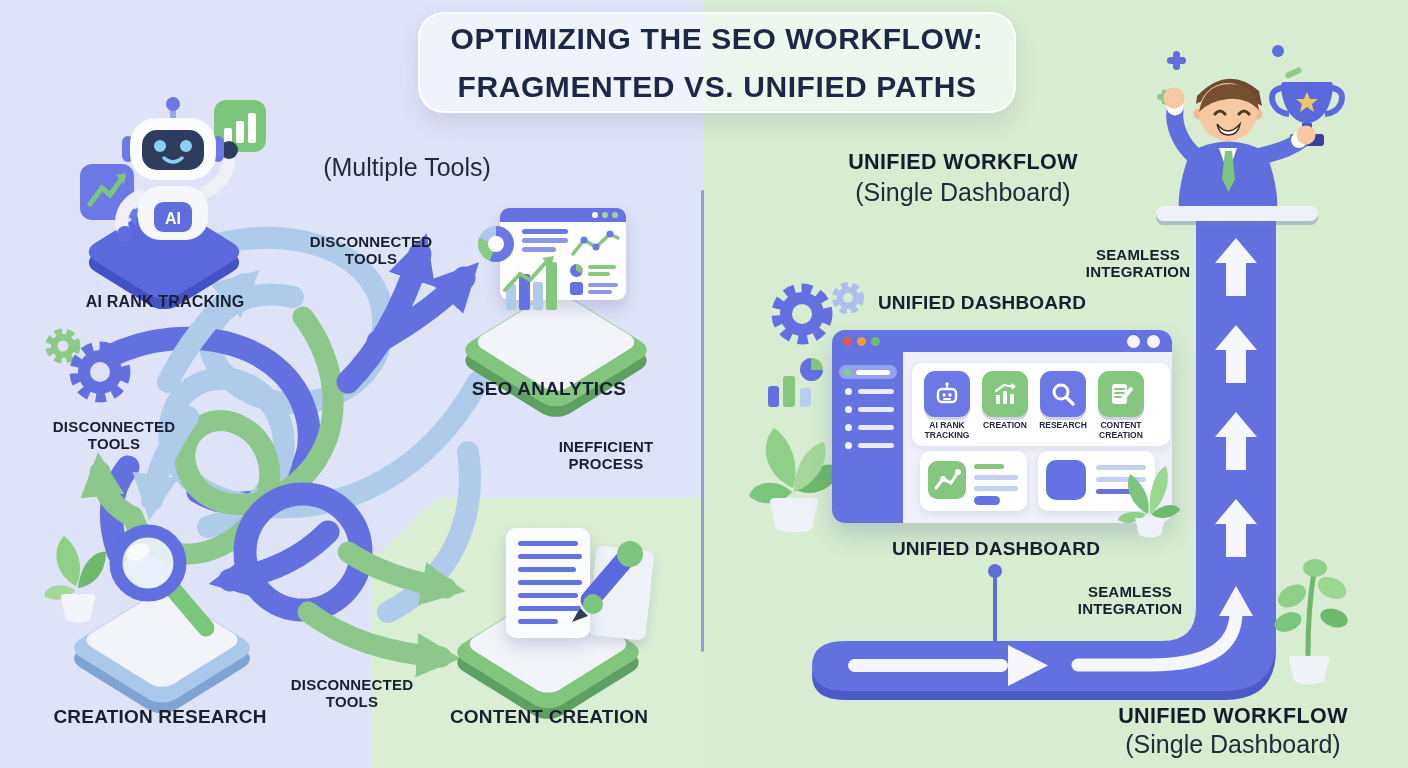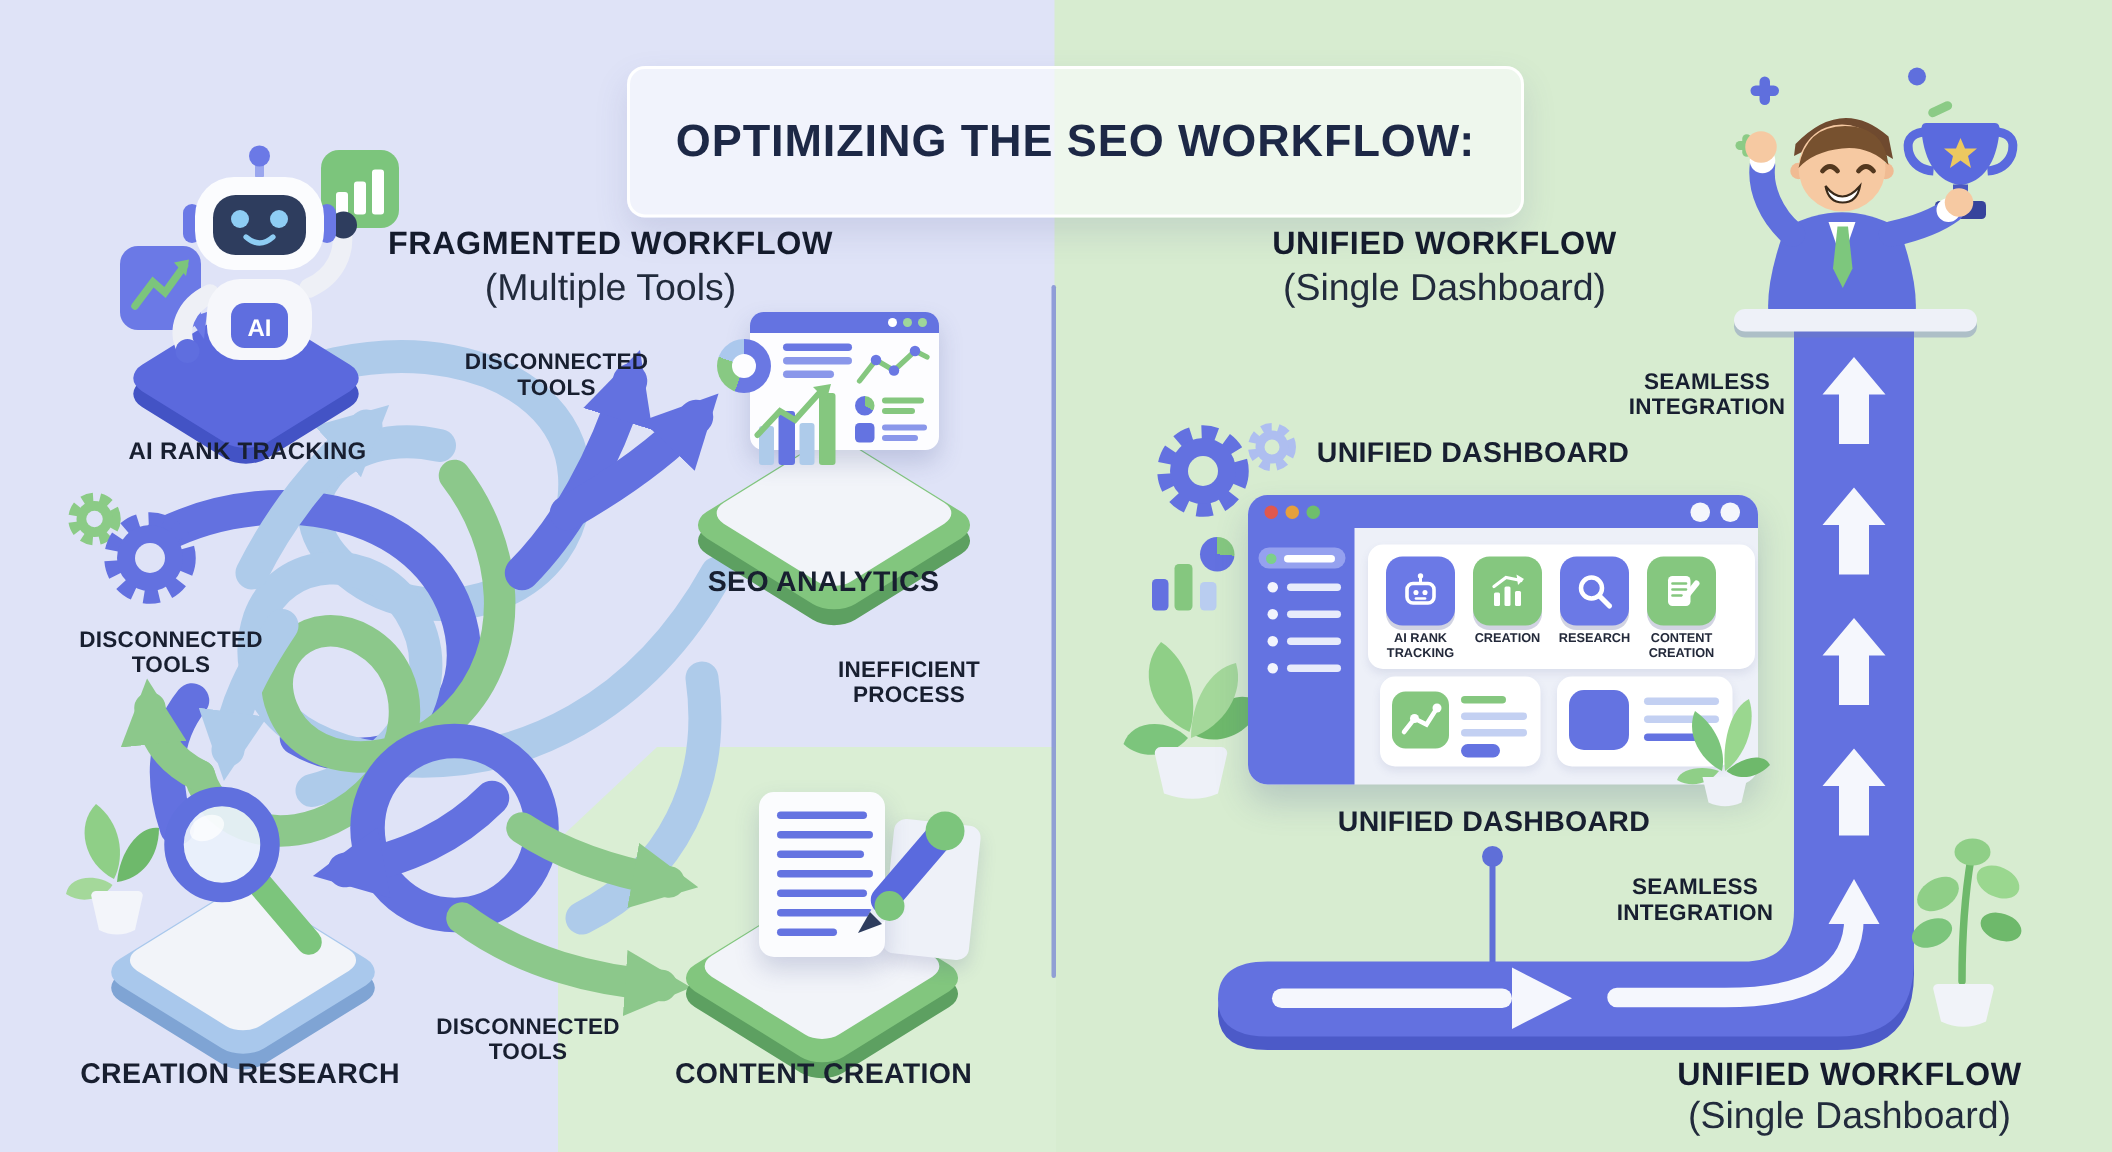--- a/index.html
+++ b/index.html
@@ -3,22 +3,22 @@
 <meta charset="utf-8">
 <style>
   html,body{margin:0;padding:0;background:#c9cfe8;}
   #canvas{position:relative;width:1408px;height:768px;overflow:hidden;
           font-family:"Liberation Sans",sans-serif;background:#dfe3f7;}
   .abs{position:absolute;}
   .bgR{left:703px;top:0;width:705px;height:768px;background:#d7ecd0;}
   .wedge{left:0;top:0;width:1408px;height:768px;background:#daeed4;
          clip-path:polygon(372px 768px,372px 560px,438px 498px,704px 498px,704px 768px);}
   .divider{left:701px;top:190px;width:3px;height:462px;background:#8291d4;opacity:.85;border-radius:2px;}
-  .title-pill{left:418px;top:44px;width:594px;height:97px;background:rgba(252,253,255,.62);
-    border:2px solid rgba(255,255,255,.95);border-radius:12px;box-shadow:0 10px 22px rgba(80,90,150,.15);
+  .title-pill{left:418px;top:12px;width:594px;height:97px;background:rgba(252,253,255,.62);
+    border:2px solid rgba(255,255,255,.95);border-radius:26px;box-shadow:0 10px 22px rgba(80,90,150,.15);
     display:flex;flex-direction:column;align-items:center;justify-content:center;gap:15px;}
   .title-line{font-size:30px;font-weight:700;color:#1d2846;letter-spacing:.6px;line-height:1.1;}
   .sec-h{transform:translateX(-50%);text-align:center;white-space:nowrap;}
   .h1{font-size:21.5px;font-weight:700;color:#141b2c;letter-spacing:.4px;}
   .h2{font-size:25px;font-weight:400;color:#222b3c;margin-top:3px;}
   .lbl{transform:translateX(-50%);text-align:center;font-weight:700;color:#181f30;
        font-size:15px;line-height:1.15;letter-spacing:.2px;}
   .lbl.big{font-size:19px;}
   .diamond{position:absolute;transform:scaleY(.62) rotate(45deg);border-radius:20px;}
   .diamond .top{position:absolute;inset:10px;border-radius:16px;background:#f2f4f9;transform:translate(-9px,-9px);}
@@ -46,24 +46,24 @@
 <body>
 
 <div id="canvas">
 
   <div class="abs bgR"></div>
   <div class="abs wedge"></div>
   <div class="abs divider"></div>
 
   <div class="abs title-pill">
     <div class="title-line">OPTIMIZING THE SEO WORKFLOW:</div>
+    <div class="title-line">FRAGMENTED VS. UNIFIED PATHS</div>
   </div>
 
   <div class="abs sec-h" style="left:407px;top:150px">
-    <div class="h1">FRAGMENTED WORKFLOW</div>
     <div class="h2">(Multiple Tools)</div>
   </div>
 
   <svg class="abs" style="left:48px;top:222px" width="505" height="468" viewBox="0 0 505 468">
     <defs>
       <marker id="mB" viewBox="0 0 10 10" refX="5.5" refY="5" markerWidth="2.1" markerHeight="2.1" orient="auto">
           <path d="M0 0L10 5L0 10z" fill="#6371e0"></path>
         </marker>
       <marker id="mL" viewBox="0 0 10 10" refX="5.5" refY="5" markerWidth="2.1" markerHeight="2.1" orient="auto">
           <path d="M0 0L10 5L0 10z" fill="#aecbea"></path>

